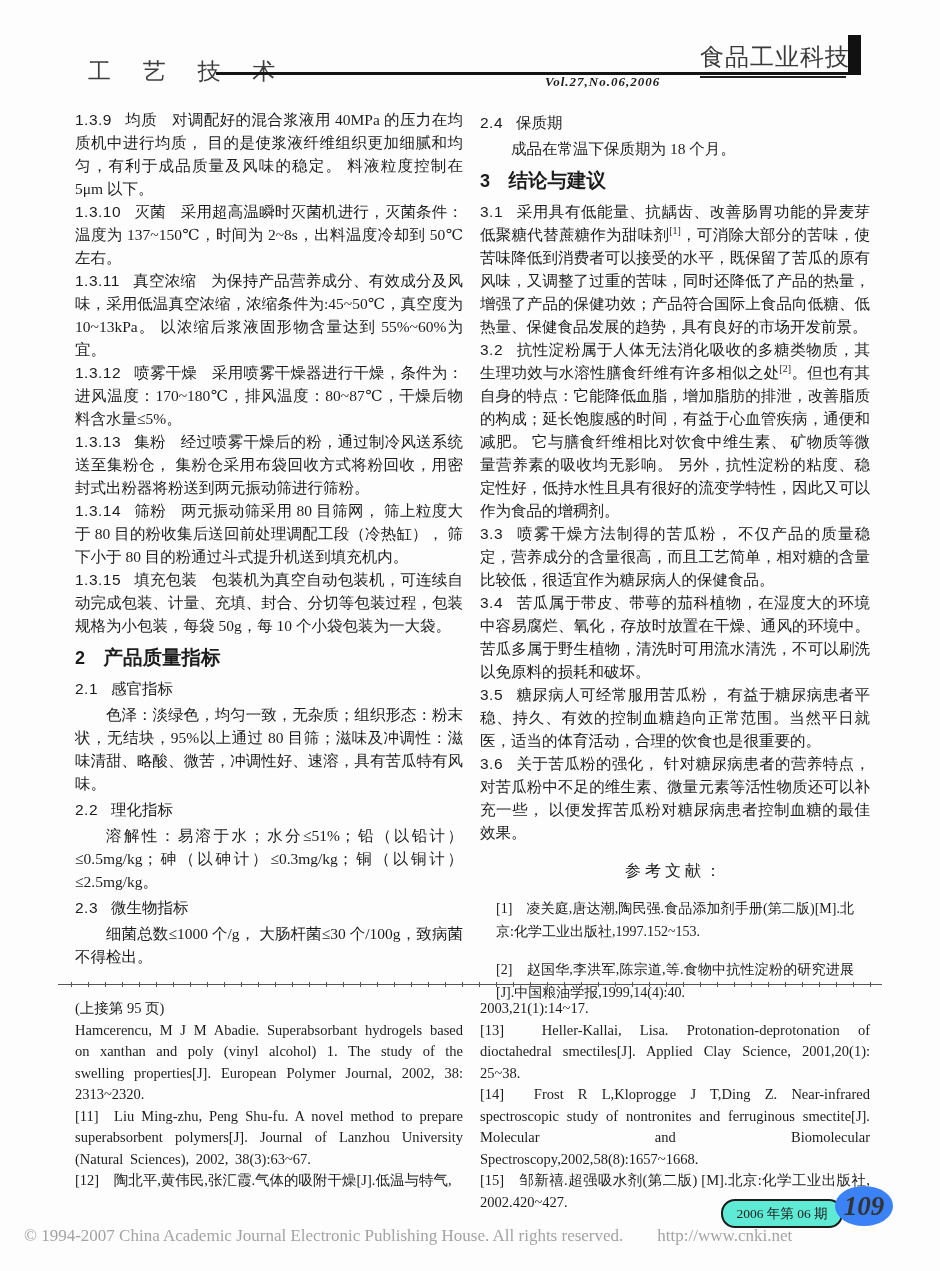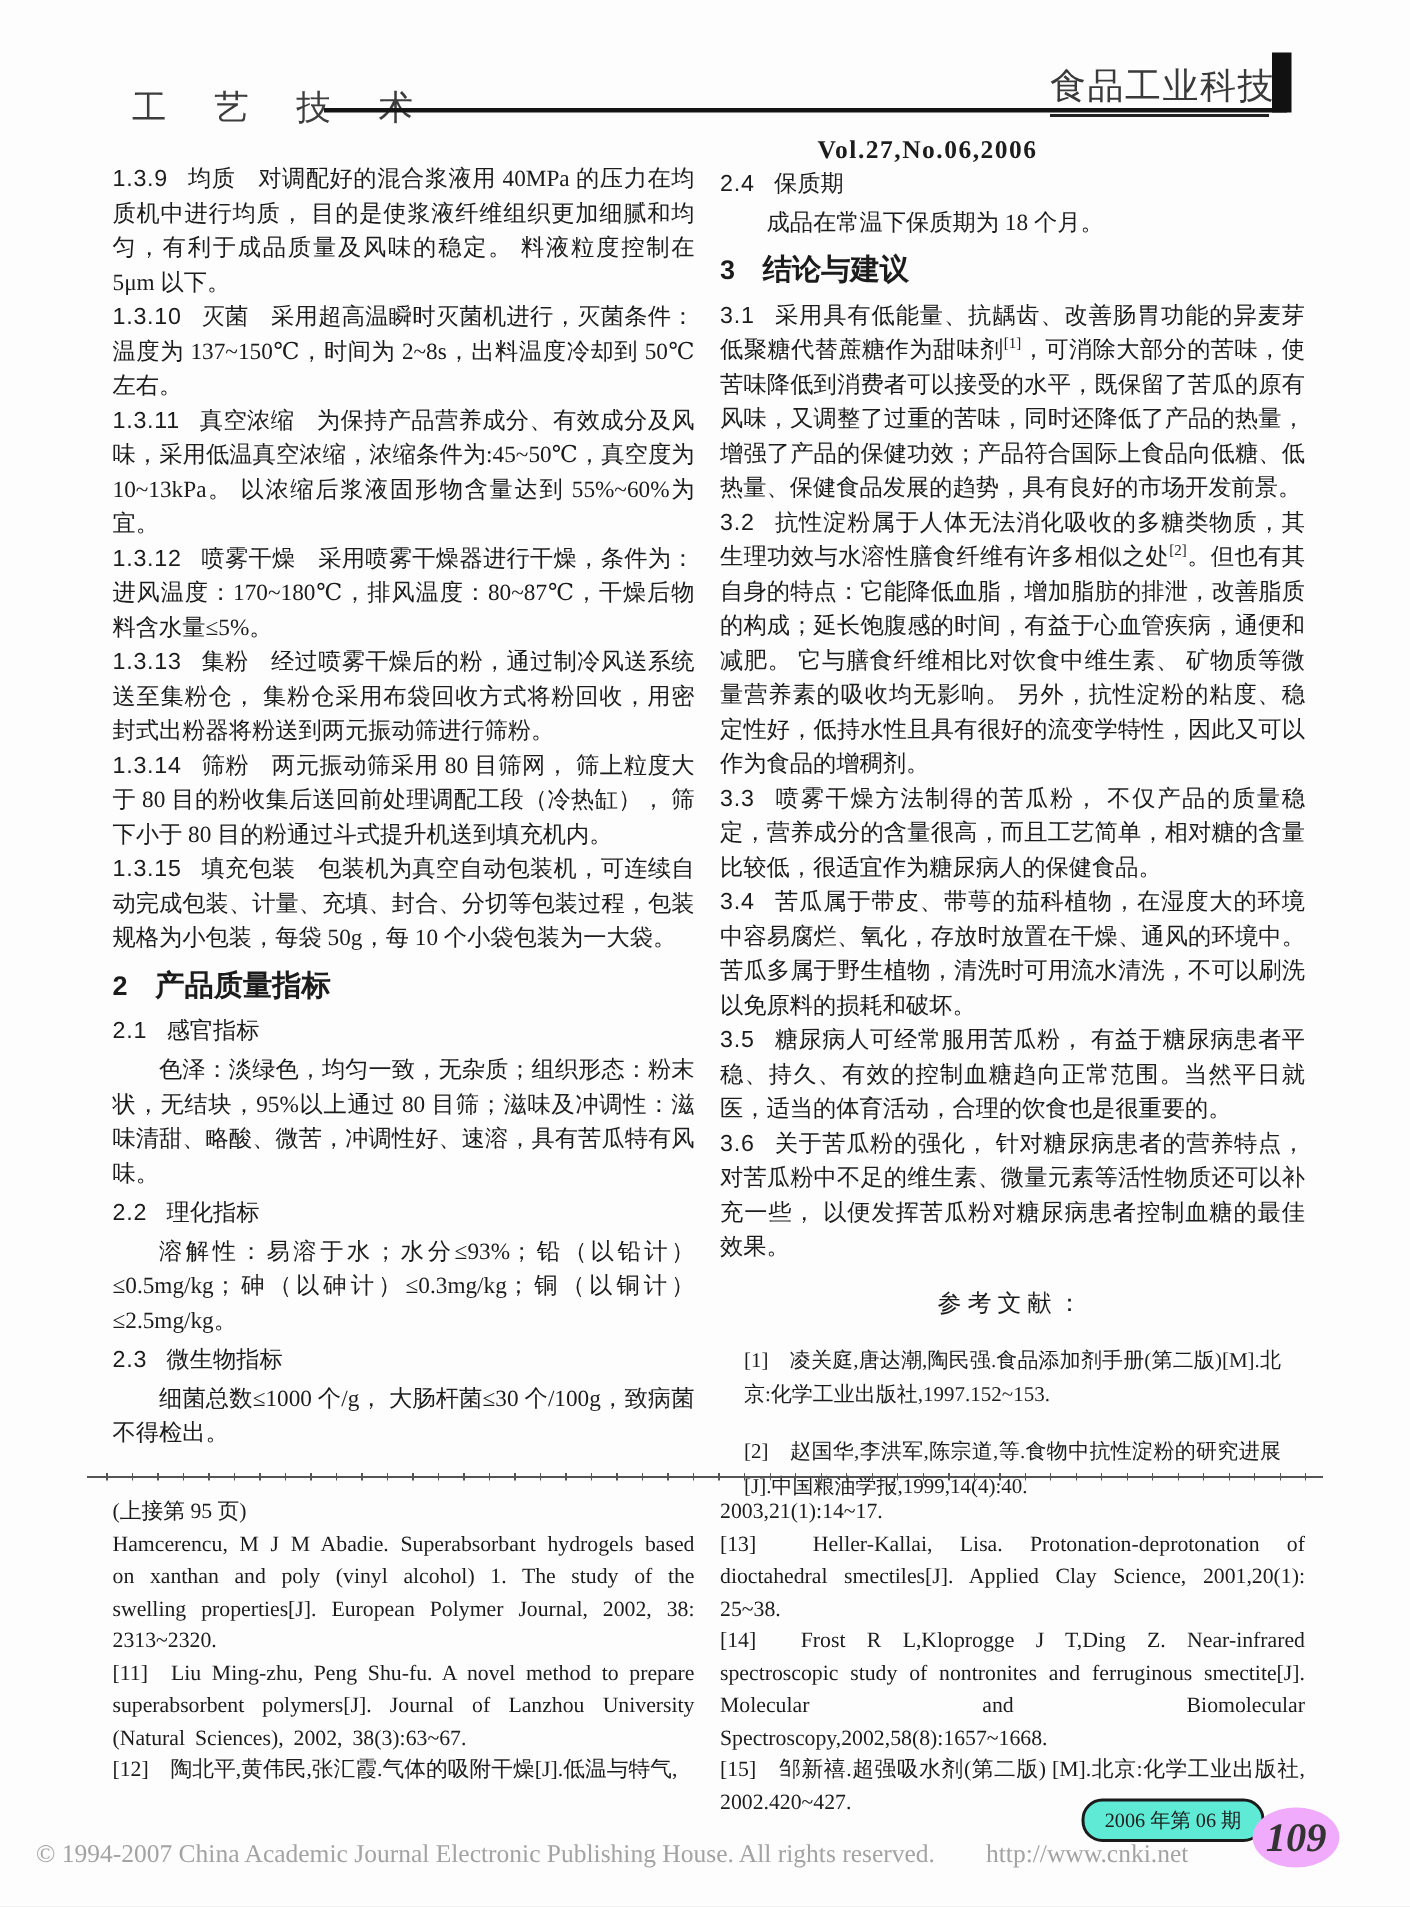--- a/index.html
+++ b/index.html
@@ -6,21 +6,21 @@
   .page {
     position:relative; width:940px; height:1271px; margin:0 auto;
     background:#fdfdfd; overflow:hidden;
     font-family:"Liberation Serif","DejaVu Serif",serif; color:#1c1c1c;
   }
   
   .col-label { position:absolute; left:88px; top:56px; font-size:23px; letter-spacing:13px; color:#3d3d3d; white-space:nowrap; }
   .header-rule { position:absolute; left:216px; top:72px; width:642px; height:3px; background:#151515; }
   .journal-name { position:absolute; left:700px; top:41px; width:146px; font-size:24px; letter-spacing:1px; color:#3a3a3a; text-align:center; padding-bottom:3px; border-bottom:2px solid #222; white-space:nowrap; }
   .journal-bar { position:absolute; left:848px; top:35px; width:13px; height:40px; background:#111; }
-  .vol-info { position:absolute; left:545px; top:90px; font-size:17px; font-weight:bold; letter-spacing:1px; }
+  .vol-info { position:absolute; left:545px; top:74px; font-size:13px; font-style:italic; font-weight:bold; letter-spacing:1px; }
   
   .main-col { position:absolute; top:108px; width:388px; font-size:15.5px; line-height:23px; text-align:justify; }
   .left-col { left:75px; }
   .right-col { left:480px; width:390px; }
   p.para { margin:0; }
   .pnum { font-family:"Liberation Sans","DejaVu Sans",sans-serif; letter-spacing:.5px; margin-right:13px; }
   .ptitle { margin-right:15px; }
   .h1 { margin:7px 0 5px; font-size:19.5px; line-height:27px; font-weight:bold; }
   .h1 .pnum { font-size:18px; margin-right:18px; }
   .h2 { margin:3px 0 2px; font-size:15.5px; line-height:24px; font-weight:normal; }
@@ -36,21 +36,21 @@
       linear-gradient(transparent 0 2px, #555 2px 3px, transparent 3px 5px);
   }
   
   .cont { position:absolute; top:998px; width:388px; font-size:14.5px; line-height:21.5px; text-align:justify; }
   .cont-left { left:75px; }
   .cont-right { left:480px; width:390px; }
   .cont p { margin:0; }
   .cont .en { word-spacing:3px; }
   
   .issue-badge { position:absolute; left:721px; top:1199px; width:118px; height:25px; border:2px solid #1b1b1b; border-radius:14px; background:#5eead4; font-size:13.5px; text-align:center; line-height:25px; z-index:1; white-space:nowrap; }
-  .page-ellipse { position:absolute; left:835px; top:1186px; width:58px; height:40px; background:#f0abfc; border-radius:50%; z-index:2; text-align:center;margin-top:19px; }
+  .page-ellipse { position:absolute; left:835px; top:1186px; width:58px; height:40px; background:#3b82f6; border-radius:50%; z-index:2; text-align:center; }
   .page-ellipse span { font-style:italic; font-weight:bold; font-size:27px; line-height:40px; color:#333; }
   .copyright { position:absolute; left:24px; top:1226px; font-size:17px; color:#a3a3a3; white-space:nowrap; }
   .copyright .url { margin-left:34px; }
 </style>
 </head>
 <body>
 
 <div class="page">
 
   <div class="col-label">工 艺 技 术</div>
@@ -67,21 +67,21 @@
     <p class="para"><span class="pnum">1.3.13</span><span class="ptitle">集粉</span><span>经过喷雾干燥后的粉，通过制冷风送系统送至集粉仓， 集粉仓采用布袋回收方式将粉回收，用密封式出粉器将粉送到两元振动筛进行筛粉。</span></p>
     <p class="para"><span class="pnum">1.3.14</span><span class="ptitle">筛粉</span><span>两元振动筛采用 80 目筛网， 筛上粒度大于 80 目的粉收集后送回前处理调配工段（冷热缸）， 筛下小于 80 目的粉通过斗式提升机送到填充机内。</span></p>
     <p class="para"><span class="pnum">1.3.15</span><span class="ptitle">填充包装</span><span>包装机为真空自动包装机，可连续自动完成包装、计量、充填、封合、分切等包装过程，包装规格为小包装，每袋 50g，每 10 个小袋包装为一大袋。</span></p>
 
     <h2 class="h1"><span class="pnum">2</span><span>产品质量指标</span></h2>
 
     <h3 class="h2"><span class="pnum">2.1</span><span>感官指标</span></h3>
     <p class="para indent">色泽：淡绿色，均匀一致，无杂质；组织形态：粉末状，无结块，95%以上通过 80 目筛；滋味及冲调性：滋味清甜、略酸、微苦，冲调性好、速溶，具有苦瓜特有风味。</p>
 
     <h3 class="h2"><span class="pnum">2.2</span><span>理化指标</span></h3>
-    <p class="para indent">溶解性：易溶于水；水分≤93%；铅（以铅计）≤0.5mg/kg；砷（以砷计）≤0.3mg/kg；铜（以铜计）≤2.5mg/kg。</p>
+    <p class="para indent">溶解性：易溶于水；水分≤51%；铅（以铅计）≤0.5mg/kg；砷（以砷计）≤0.3mg/kg；铜（以铜计）≤2.5mg/kg。</p>
 
     <h3 class="h2"><span class="pnum">2.3</span><span>微生物指标</span></h3>
     <p class="para indent">细菌总数≤1000 个/g， 大肠杆菌≤30 个/100g，致病菌不得检出。</p>
   </div>
 
   <div class="main-col right-col">
     <h3 class="h2"><span class="pnum">2.4</span><span>保质期</span></h3>
     <p class="para indent">成品在常温下保质期为 18 个月。</p>
 
     <h2 class="h1"><span class="pnum">3</span><span>结论与建议</span></h2>

